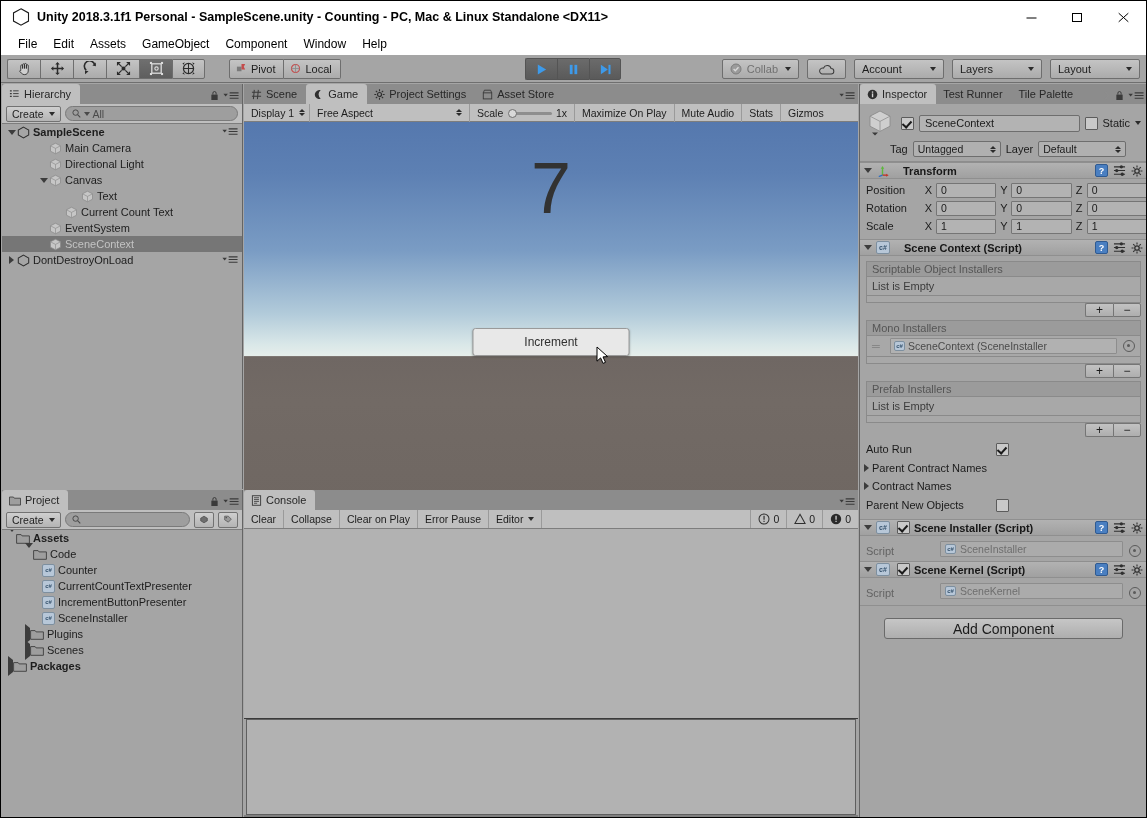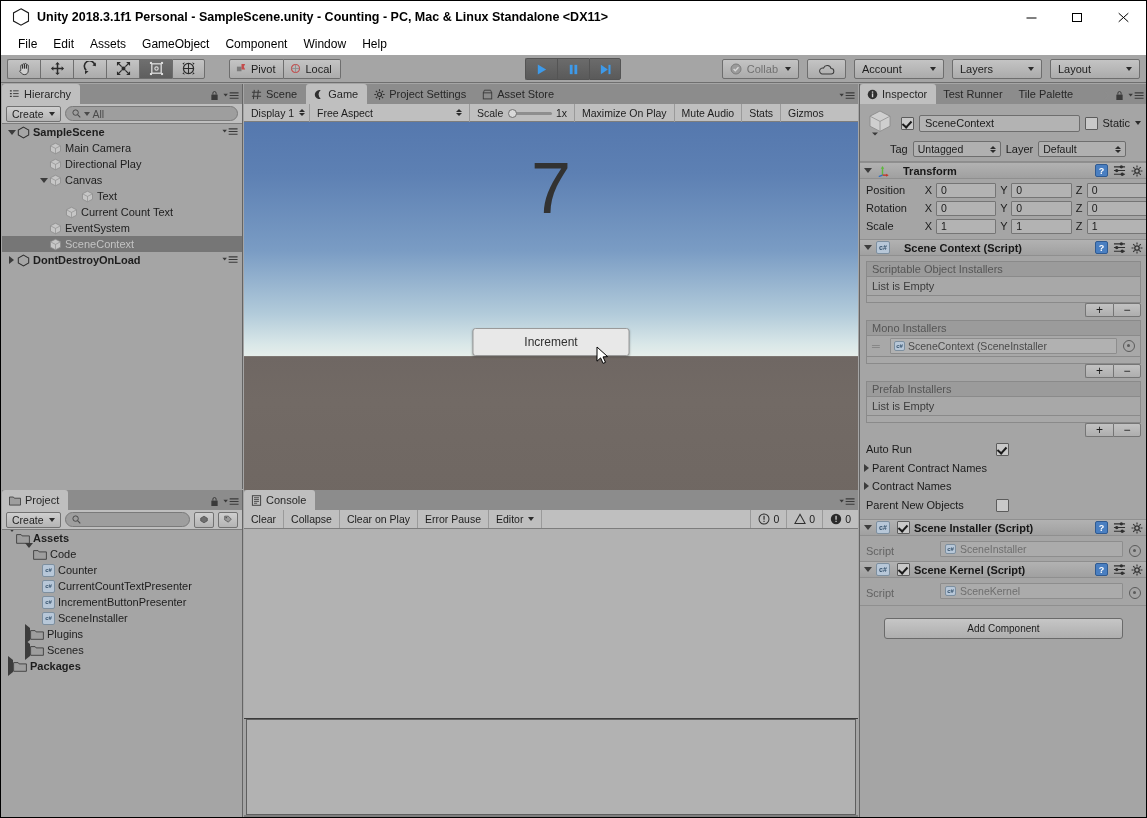--- a/index.html
+++ b/index.html
@@ -228,21 +228,21 @@
   .fold-row { display:flex; align-items:center; gap:3px; height:18px; padding-left:4px; font-size:11px; color:#1b1b1b; }
   .script-row { display:flex; align-items:flex-end; height:19px; padding:0 6px; font-size:11px; color:#636363; }
   .script-field {
     flex:1; height:16px; background:#ababab; border:1px solid #8d8d8d; border-radius:1px;
     display:flex; align-items:center; gap:4px; padding:0 4px; font-size:10.5px; color:#6e6e6e;
     margin-left:34px;
   }
   .add-comp-wrap { padding:12px 24px 0 24px; }
   .add-comp {
     height:21px; background:linear-gradient(#c6c6c6,#aeaeae); border:1px solid #6a6a6a; border-radius:3px;
-    display:flex; align-items:center; justify-content:center; font-size:10px; color:#1b1b1b;
+    display:flex; align-items:center; justify-content:center; font-size:14px; color:#1b1b1b;
   }
 
   
   #project { left:1px; top:489px; width:241px; height:328px; border-right:1px solid #656565; }
   .p-row { height:16px; display:flex; align-items:center; font-size:11px; color:#1d1d1d; }
   .folder-ico { width:14px;height:11px;flex:0 0 14px;margin-right:3px; }
 
   
   #console { left:243px; top:489px; width:614px; height:328px; }
   .con-toolbar {
@@ -469,21 +469,21 @@
           </svg>
           <span style="">Main Camera</span>
         </div>
         <div class="h-row">
           <span style="width:36px;flex:0 0 36px;"></span>
           <span class="twisty"></span>
           <svg class="cube-ico" viewBox="0 0 14 14">
             <path d="M7 1.3 12.4 4.1v5.8L7 12.7 1.6 9.9V4.1z" fill="#c6c6c6" stroke="#8a8a8a" stroke-width="0.8"></path>
             <path d="M1.6 4.1 7 6.9l5.4-2.8M7 6.9v5.8" fill="none" stroke="#909090" stroke-width="0.8"></path>
           </svg>
-          <span style="">Directional Play</span>
+          <span style="">Directional Light</span>
         </div>
         <div class="h-row">
           <span style="width:36px;flex:0 0 36px;"></span>
           <span class="twisty">
             <span class="tri-down"></span>
           </span>
           <svg class="cube-ico" viewBox="0 0 14 14">
             <path d="M7 1.3 12.4 4.1v5.8L7 12.7 1.6 9.9V4.1z" fill="#c6c6c6" stroke="#8a8a8a" stroke-width="0.8"></path>
             <path d="M1.6 4.1 7 6.9l5.4-2.8M7 6.9v5.8" fill="none" stroke="#909090" stroke-width="0.8"></path>
           </svg>
@@ -527,21 +527,21 @@
         </div>
         <div class="h-row scene-root">
           <span style="width:4px;flex:0 0 4px;"></span>
           <span class="twisty">
             <span class="tri-right"></span>
           </span>
           <svg class="cube-ico" viewBox="0 0 14 14">
             <path d="M7 1.2 12.6 4.3v5.4L7 12.8 1.4 9.7V4.3z" fill="none" stroke="#2e2e2e" stroke-width="1.1"></path>
             <path d="M7 1.2v11.6M1.4 4.3l11.2 5.4M12.6 4.3 1.4 9.7" stroke="#2e2e2e" stroke-width="0.6" opacity="0"></path>
           </svg>
-          <span style="font-weight:bold;">DontDestroyOnLoad</span>
+          <span style="font-weight:normal;">DontDestroyOnLoad</span>
           <span class="row-right-menu"><svg width="16" height="10" viewBox="0 0 18 11">
               <path d="M0.5 3 3 6.2 5.5 3z" fill="#3a3a3a"></path>
               <path d="M7.5 2h10M7.5 5h10M7.5 8h10" stroke="#3a3a3a" stroke-width="1.2"></path>
             </svg></span>
         </div>
       </div>
   </div>
 
   <div class="panel" id="center">
     <div class="panel-tabrow" id="center-tabs">

